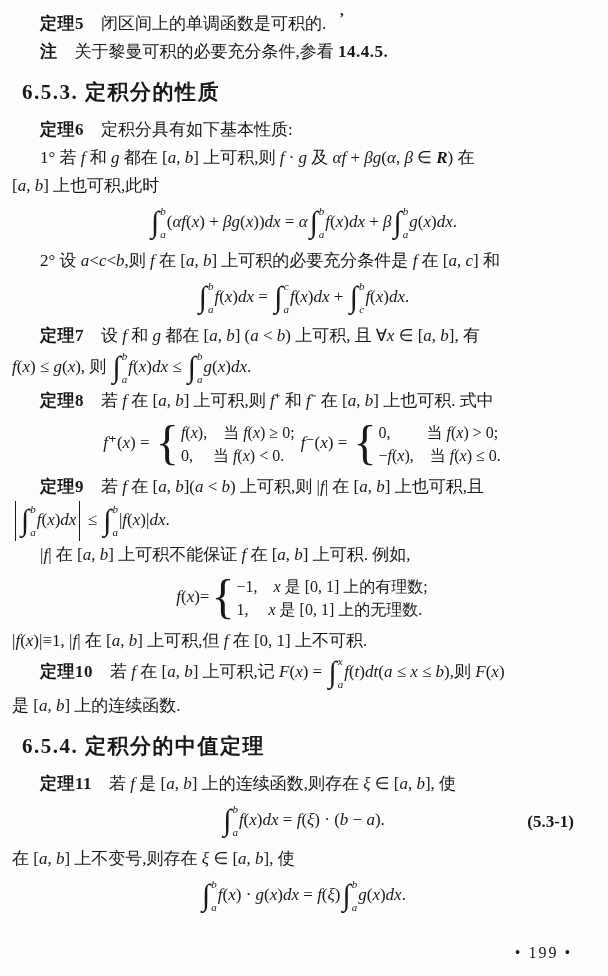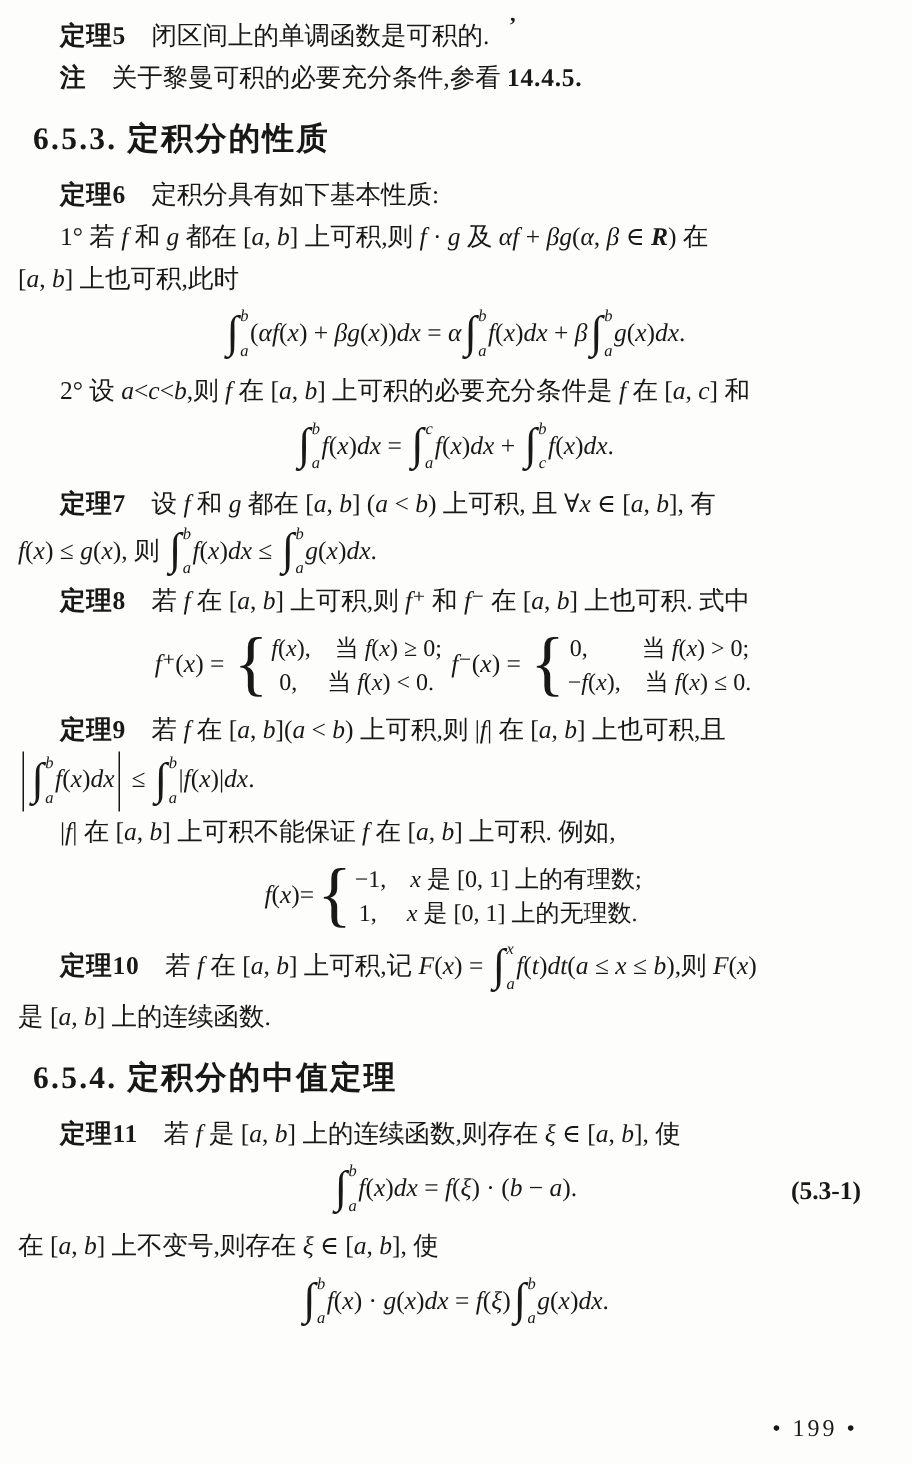--- a/index.html
+++ b/index.html
@@ -7,21 +7,21 @@
     position:relative;
     width:608px;height:976px;
     margin:0 auto;
     background:#fdfdfc;
     color:#181818;
     font-family:"Liberation Serif","DejaVu Serif",serif;
     font-size:17px;
     overflow:hidden;
   }
   #content{padding:10px 14px 0 12px;}
-  .line{line-height:28px;min-height:28px;}
+  .line{line-height:28px;min-height:28px;font-family:Liberation Serif, serif;}
   .line.indent{padding-left:28px;}
   .tl{font-weight:bold;letter-spacing:.5px;}
   .h{
     font-size:21px;font-weight:bold;
     margin:12px 2px 10px 10px;
     letter-spacing:1.5px;
   }
   .eq{
     position:relative;
     text-align:center;
@@ -54,21 +54,21 @@
   }
   .cases{
     display:inline-flex;align-items:center;
     vertical-align:middle;text-align:left;
     margin:0 2px;
   }
   .cbrace{
     font-size:48px;line-height:1;font-weight:400;
     margin-right:2px;transform:translateY(-1px);
   }
-  .crows{display:inline-flex;flex-direction:column;align-items:center;}
+  .crows{display:inline-flex;flex-direction:column;}
   .crow{line-height:23px;font-size:16px;}
   .pagenum{
     position:absolute;right:36px;bottom:14px;
     font-weight:normal;font-size:16px;letter-spacing:2px;
   }
   .stray{
     position:absolute;left:340px;top:2px;
     font-size:15px;font-weight:bold;
   }
 </style>
@@ -166,20 +166,21 @@
           </span>
         </span><span class="m">|<i>f</i>(<i>x</i>)|<i>dx</i>.</span></div>
       <div class="line indent"><span class="m">|<i>f</i>| 在 [<i>a</i>, <i>b</i>] 上可积不能保证 <i>f</i> 在 [<i>a</i>, <i>b</i>] 上可积. 例如,</span></div>
       <div class="eq"><span class="m"><i>f</i>(<i>x</i>)=</span><span class="cases">
           <span class="cbrace">{</span>
           <span class="crows">
             <span class="crow"><span class="m">−1,　<i>x</i> 是 [0, 1] 上的有理数;</span></span>
             <span class="crow"><span class="m">1,　 <i>x</i> 是 [0, 1] 上的无理数.</span></span>
           </span>
         </span></div>
+      <div class="line"><span class="m">|<i>f</i>(<i>x</i>)|≡1, |<i>f</i>| 在 [<i>a</i>, <i>b</i>] 上可积,但 <i>f</i> 在 [0, 1] 上不可积.</span></div>
       <div class="line indent"><span class="tl">定理10</span><span class="m">　若 <i>f</i> 在 [<i>a</i>, <i>b</i>] 上可积,记 <i>F</i>(<i>x</i>) = </span><span class="int">
           <span class="isign">∫</span>
           <span class="ilim">
             <span class="isup">x</span>
             <span class="isub">a</span>
           </span>
         </span><span class="m"><i>f</i>(<i>t</i>)<i>dt</i>(<i>a</i> ≤ <i>x</i> ≤ <i>b</i>),则 <i>F</i>(<i>x</i>)</span></div>
       <div class="line"><span class="m">是 [<i>a</i>, <i>b</i>] 上的连续函数.</span></div>
       <h2 class="h">6.5.4. 定积分的中值定理</h2>
       <div class="line indent"><span class="tl">定理11</span><span class="m">　若 <i>f</i> 是 [<i>a</i>, <i>b</i>] 上的连续函数,则存在 <i>ξ</i> ∈ [<i>a</i>, <i>b</i>], 使</span></div>

